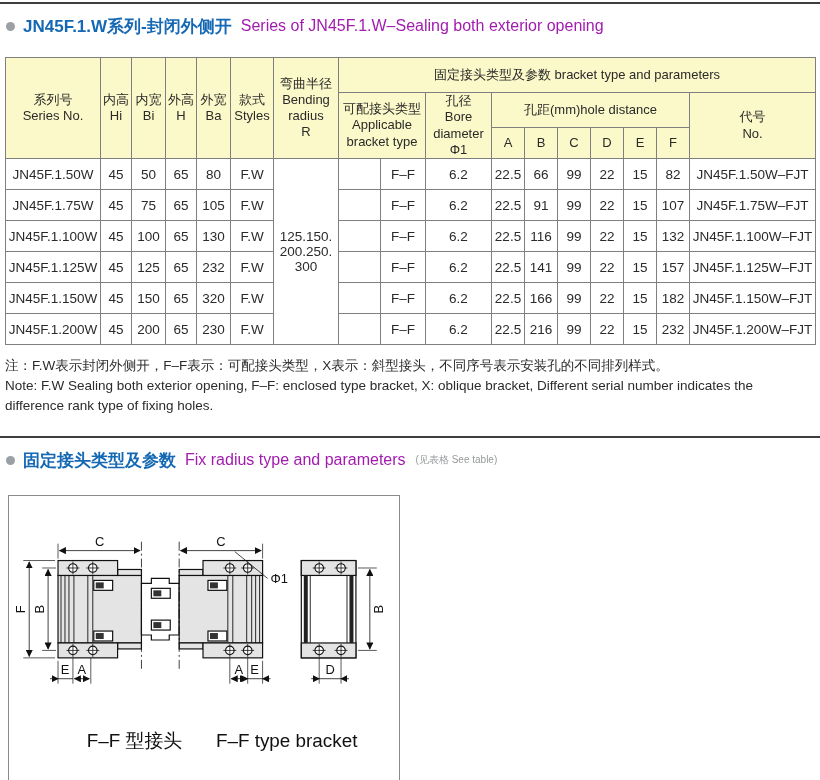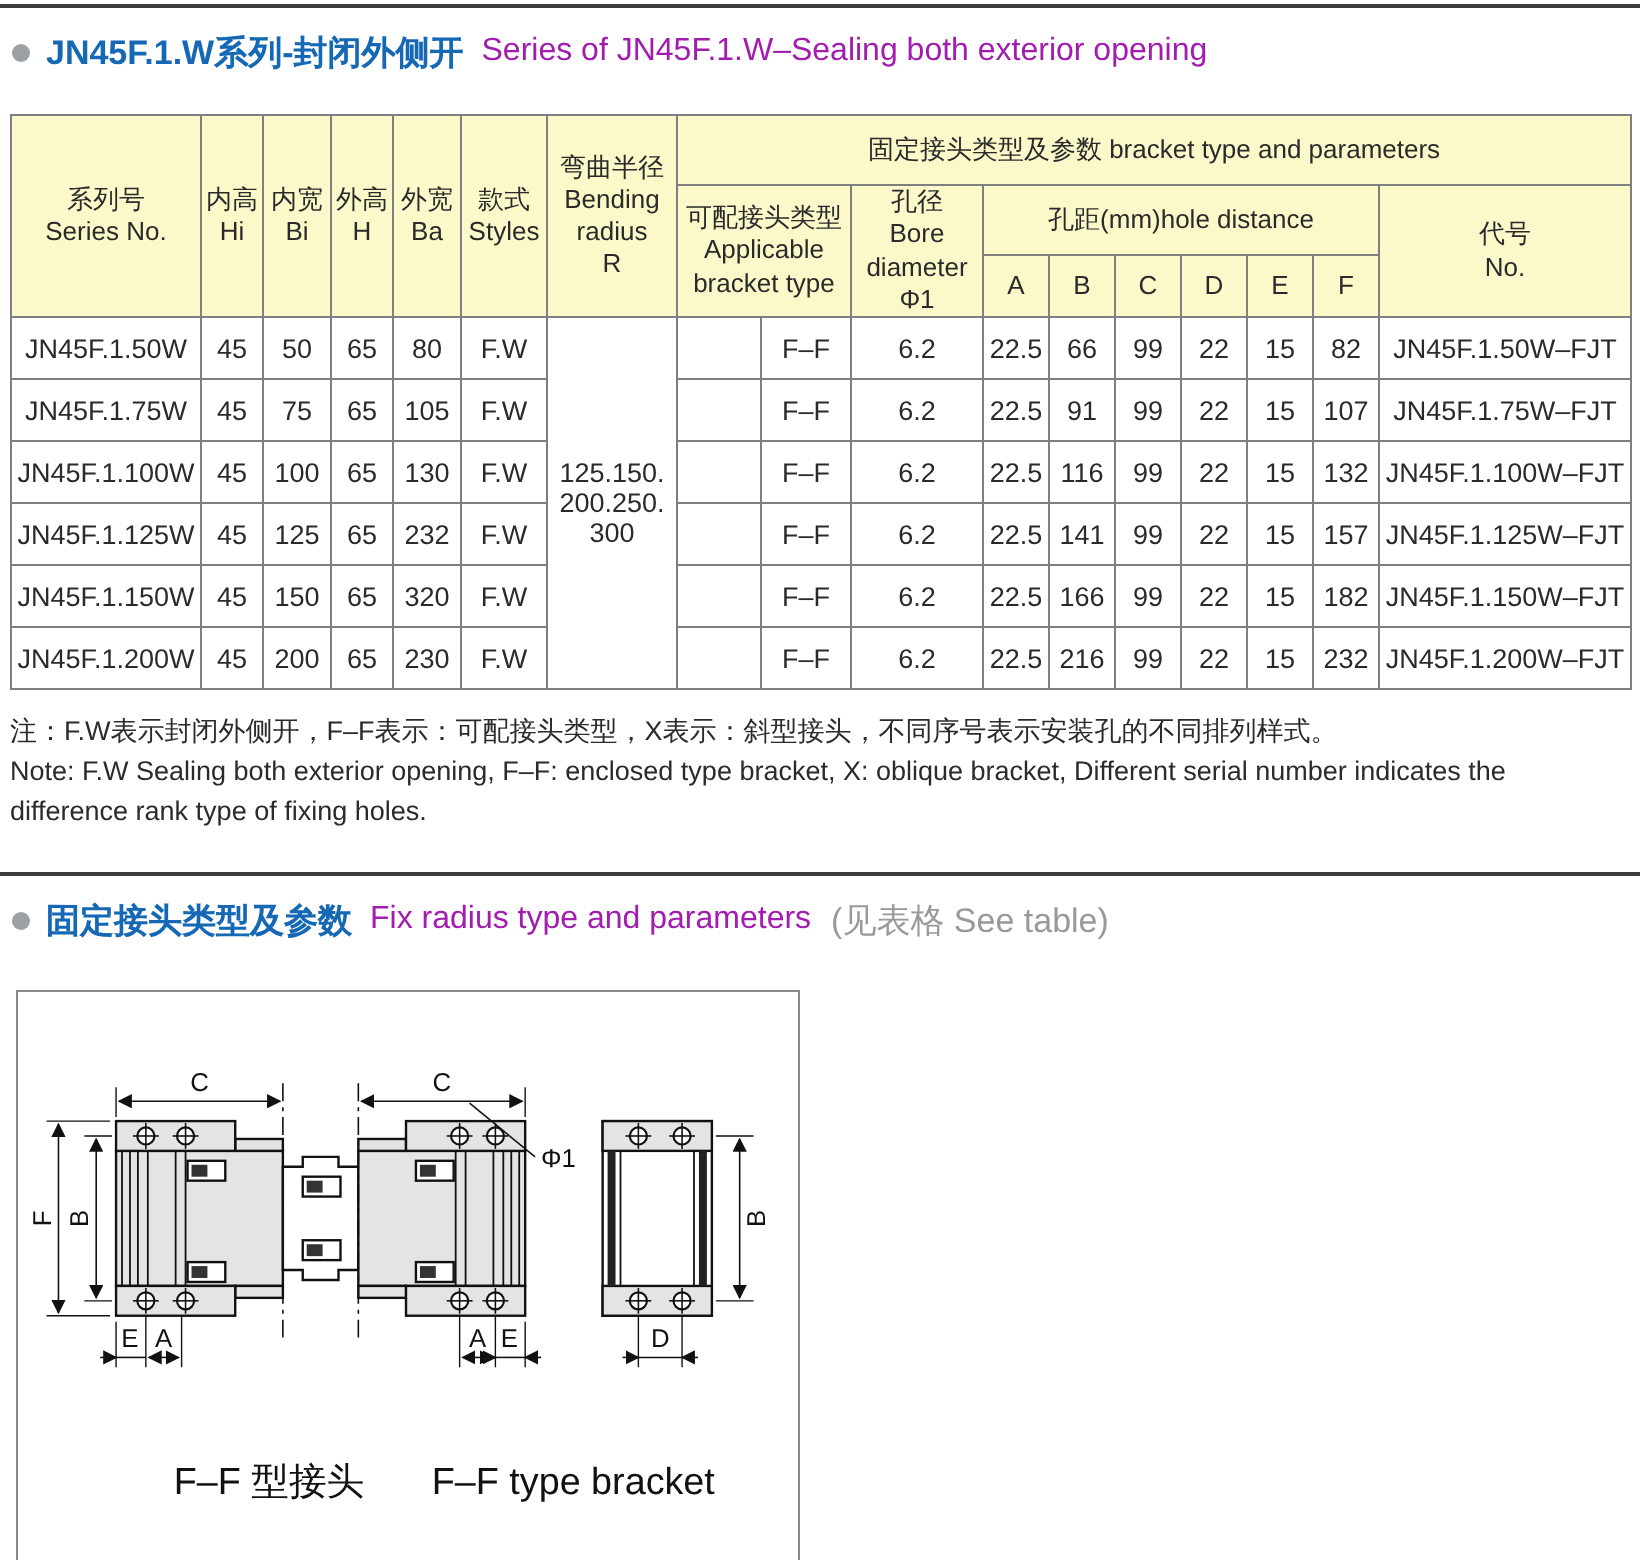--- a/index.html
+++ b/index.html
@@ -6,21 +6,21 @@
   html,body { margin:0; padding:0; }
   body {
     width:820px; height:780px; background:#ffffff; overflow:hidden;
     font-family:"Liberation Sans","DejaVu Sans",sans-serif; color:#2a2a2a;
   }
   .top-rule { border-top:2px solid #3d3d3d; margin-top:2px; }
   .section-head { display:flex; align-items:center; margin:10px 0 0 6px; height:24px; }
   .bullet { width:9px; height:9px; border-radius:50%; background:#9aa0a4; margin-right:8px; flex:none; }
   .title-zh { color:#1568b4; font-weight:bold; font-size:17px; white-space:nowrap; }
   .title-en { color:#a21caf; font-size:16px; margin-left:9px; white-space:nowrap; }
-  .hint { color:#97999b; font-size:17px; margin-left:10px; white-space:nowrap; }
+  .hint { color:#97999b; font-size:10px; margin-left:10px; white-space:nowrap; }
 
   table.spec { border-collapse:collapse; table-layout:fixed; width:810px; margin:19px 0 0 5px; }
   table.spec th, table.spec td {
     border:1px solid #7f7f7f; text-align:center; vertical-align:middle;
     padding:0 1px; overflow:hidden;
   }
   table.spec thead th { background:#fbf9c9; font-weight:normal; font-size:13px; line-height:1.25; color:#2a2a2a; }
   table.spec thead tr.r1 { height:35px; }
   table.spec thead tr.r2 { height:34px; }
   table.spec thead tr.r3 { height:31px; }

